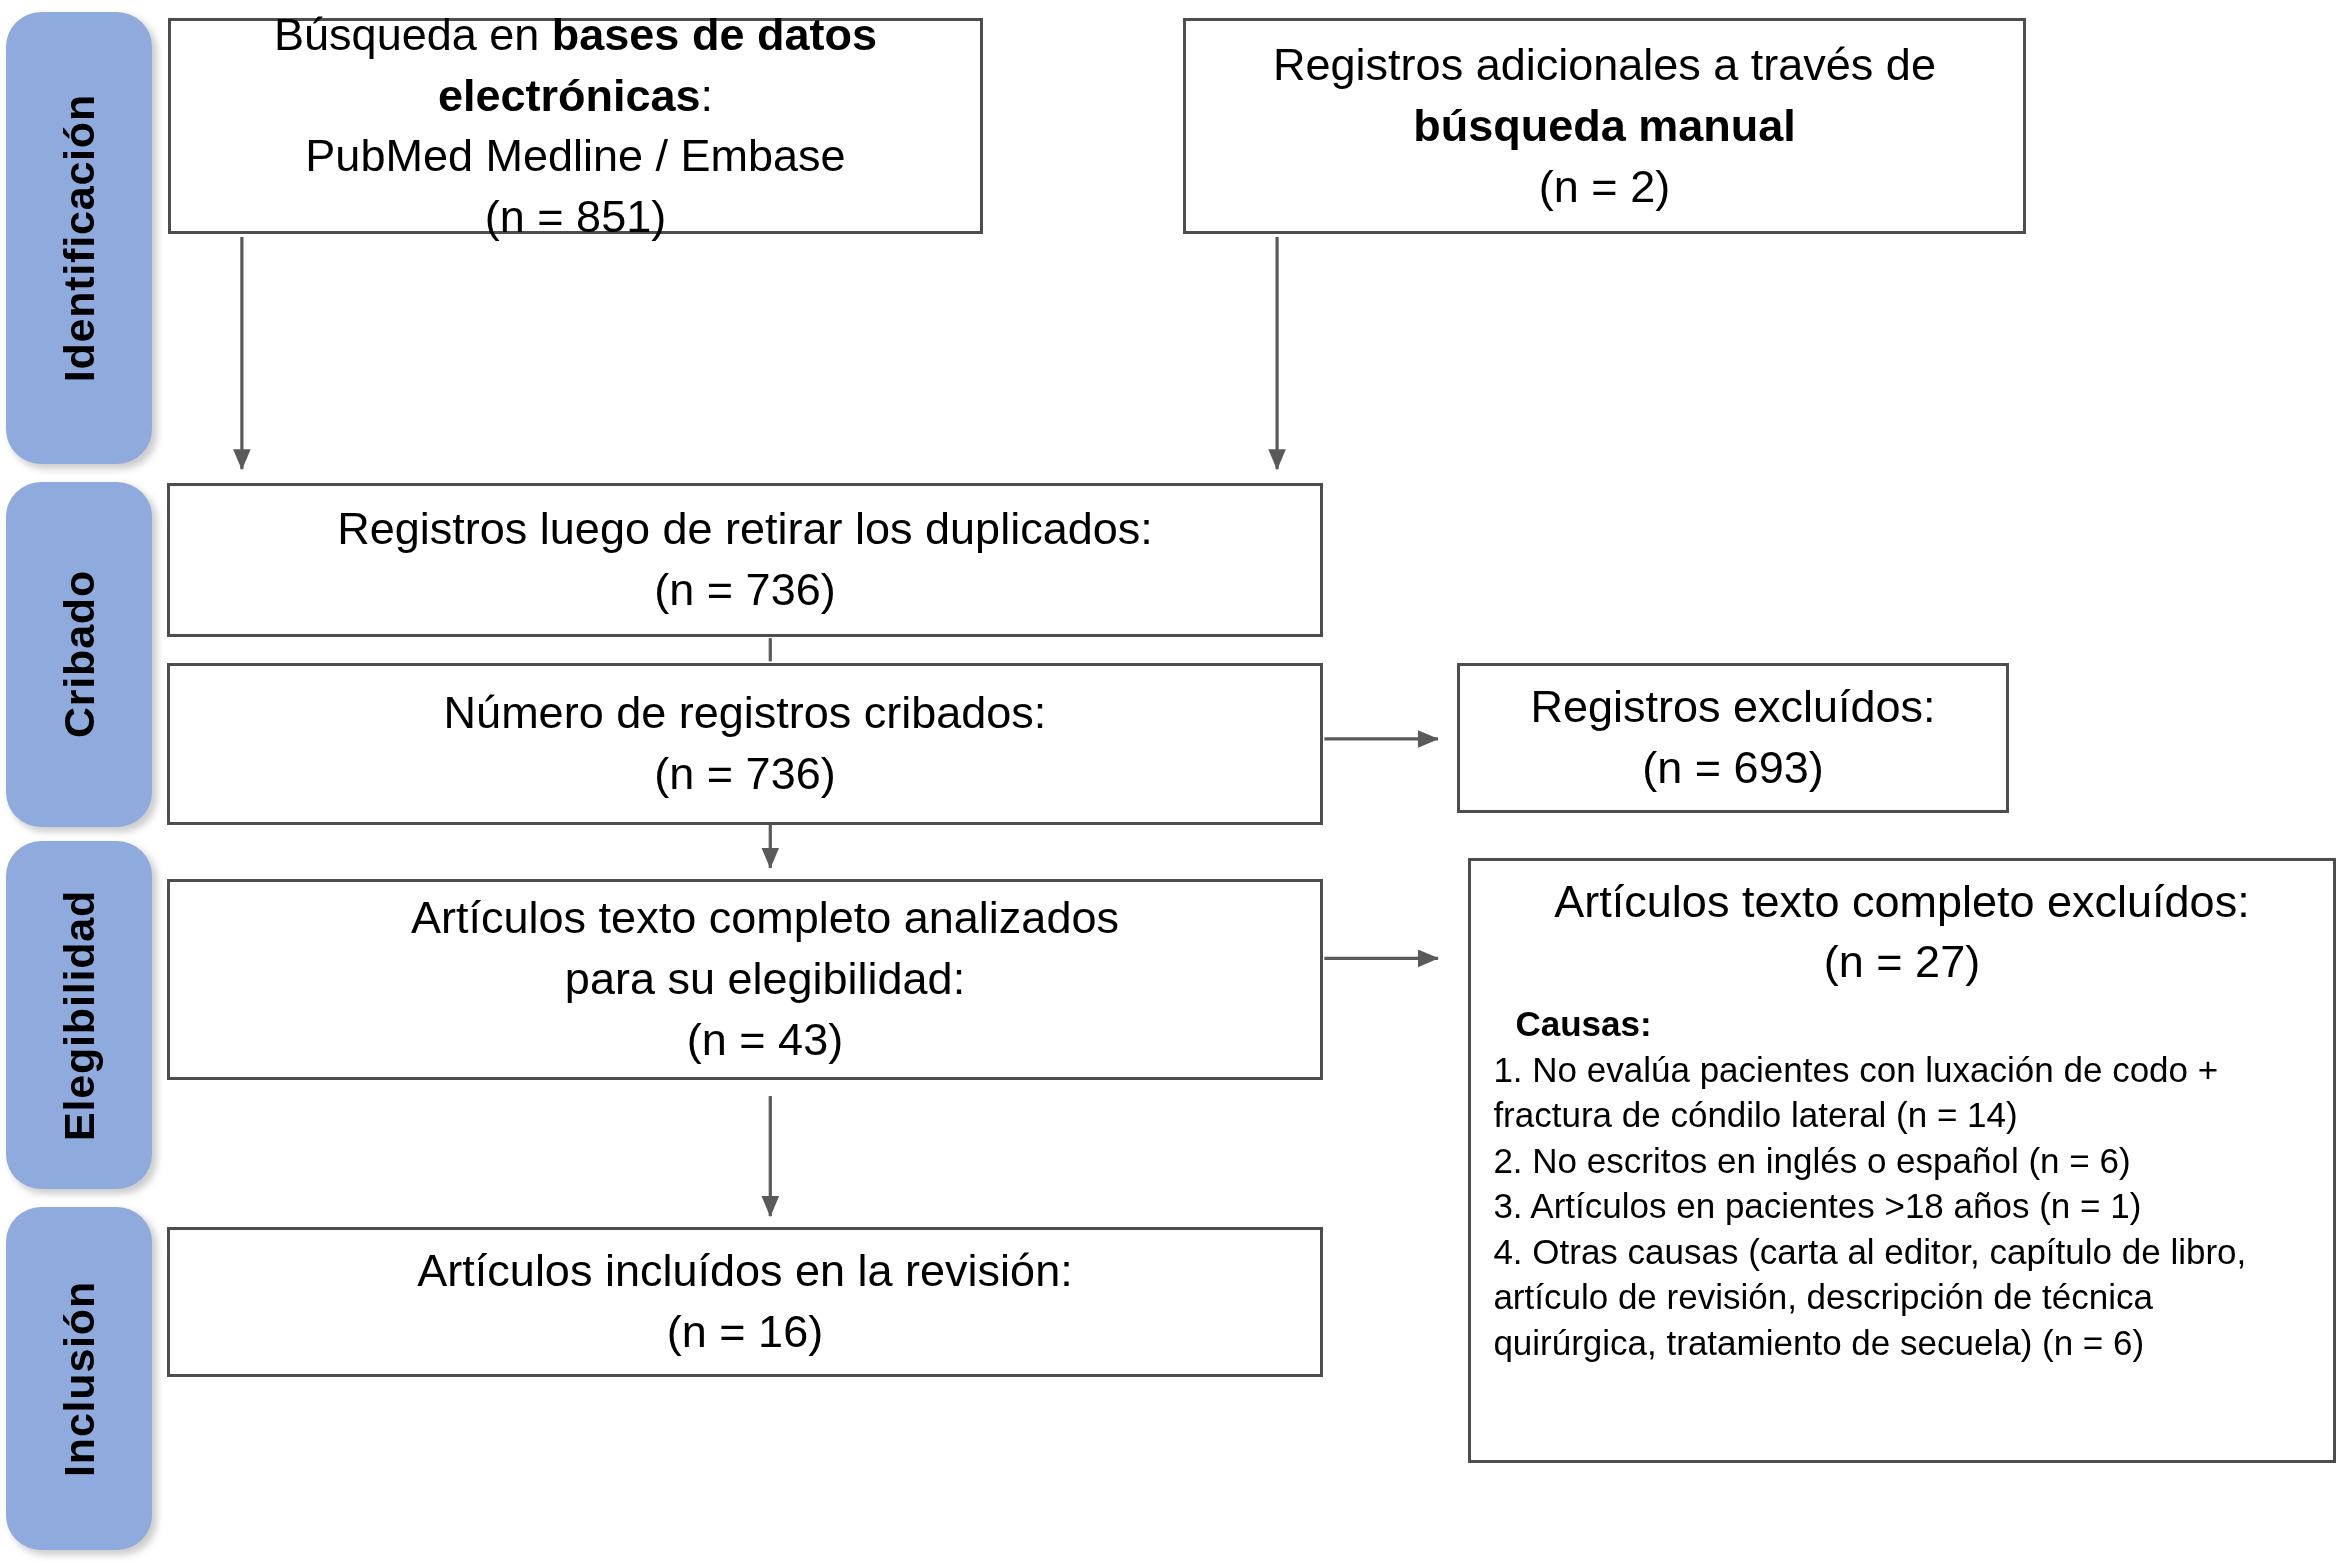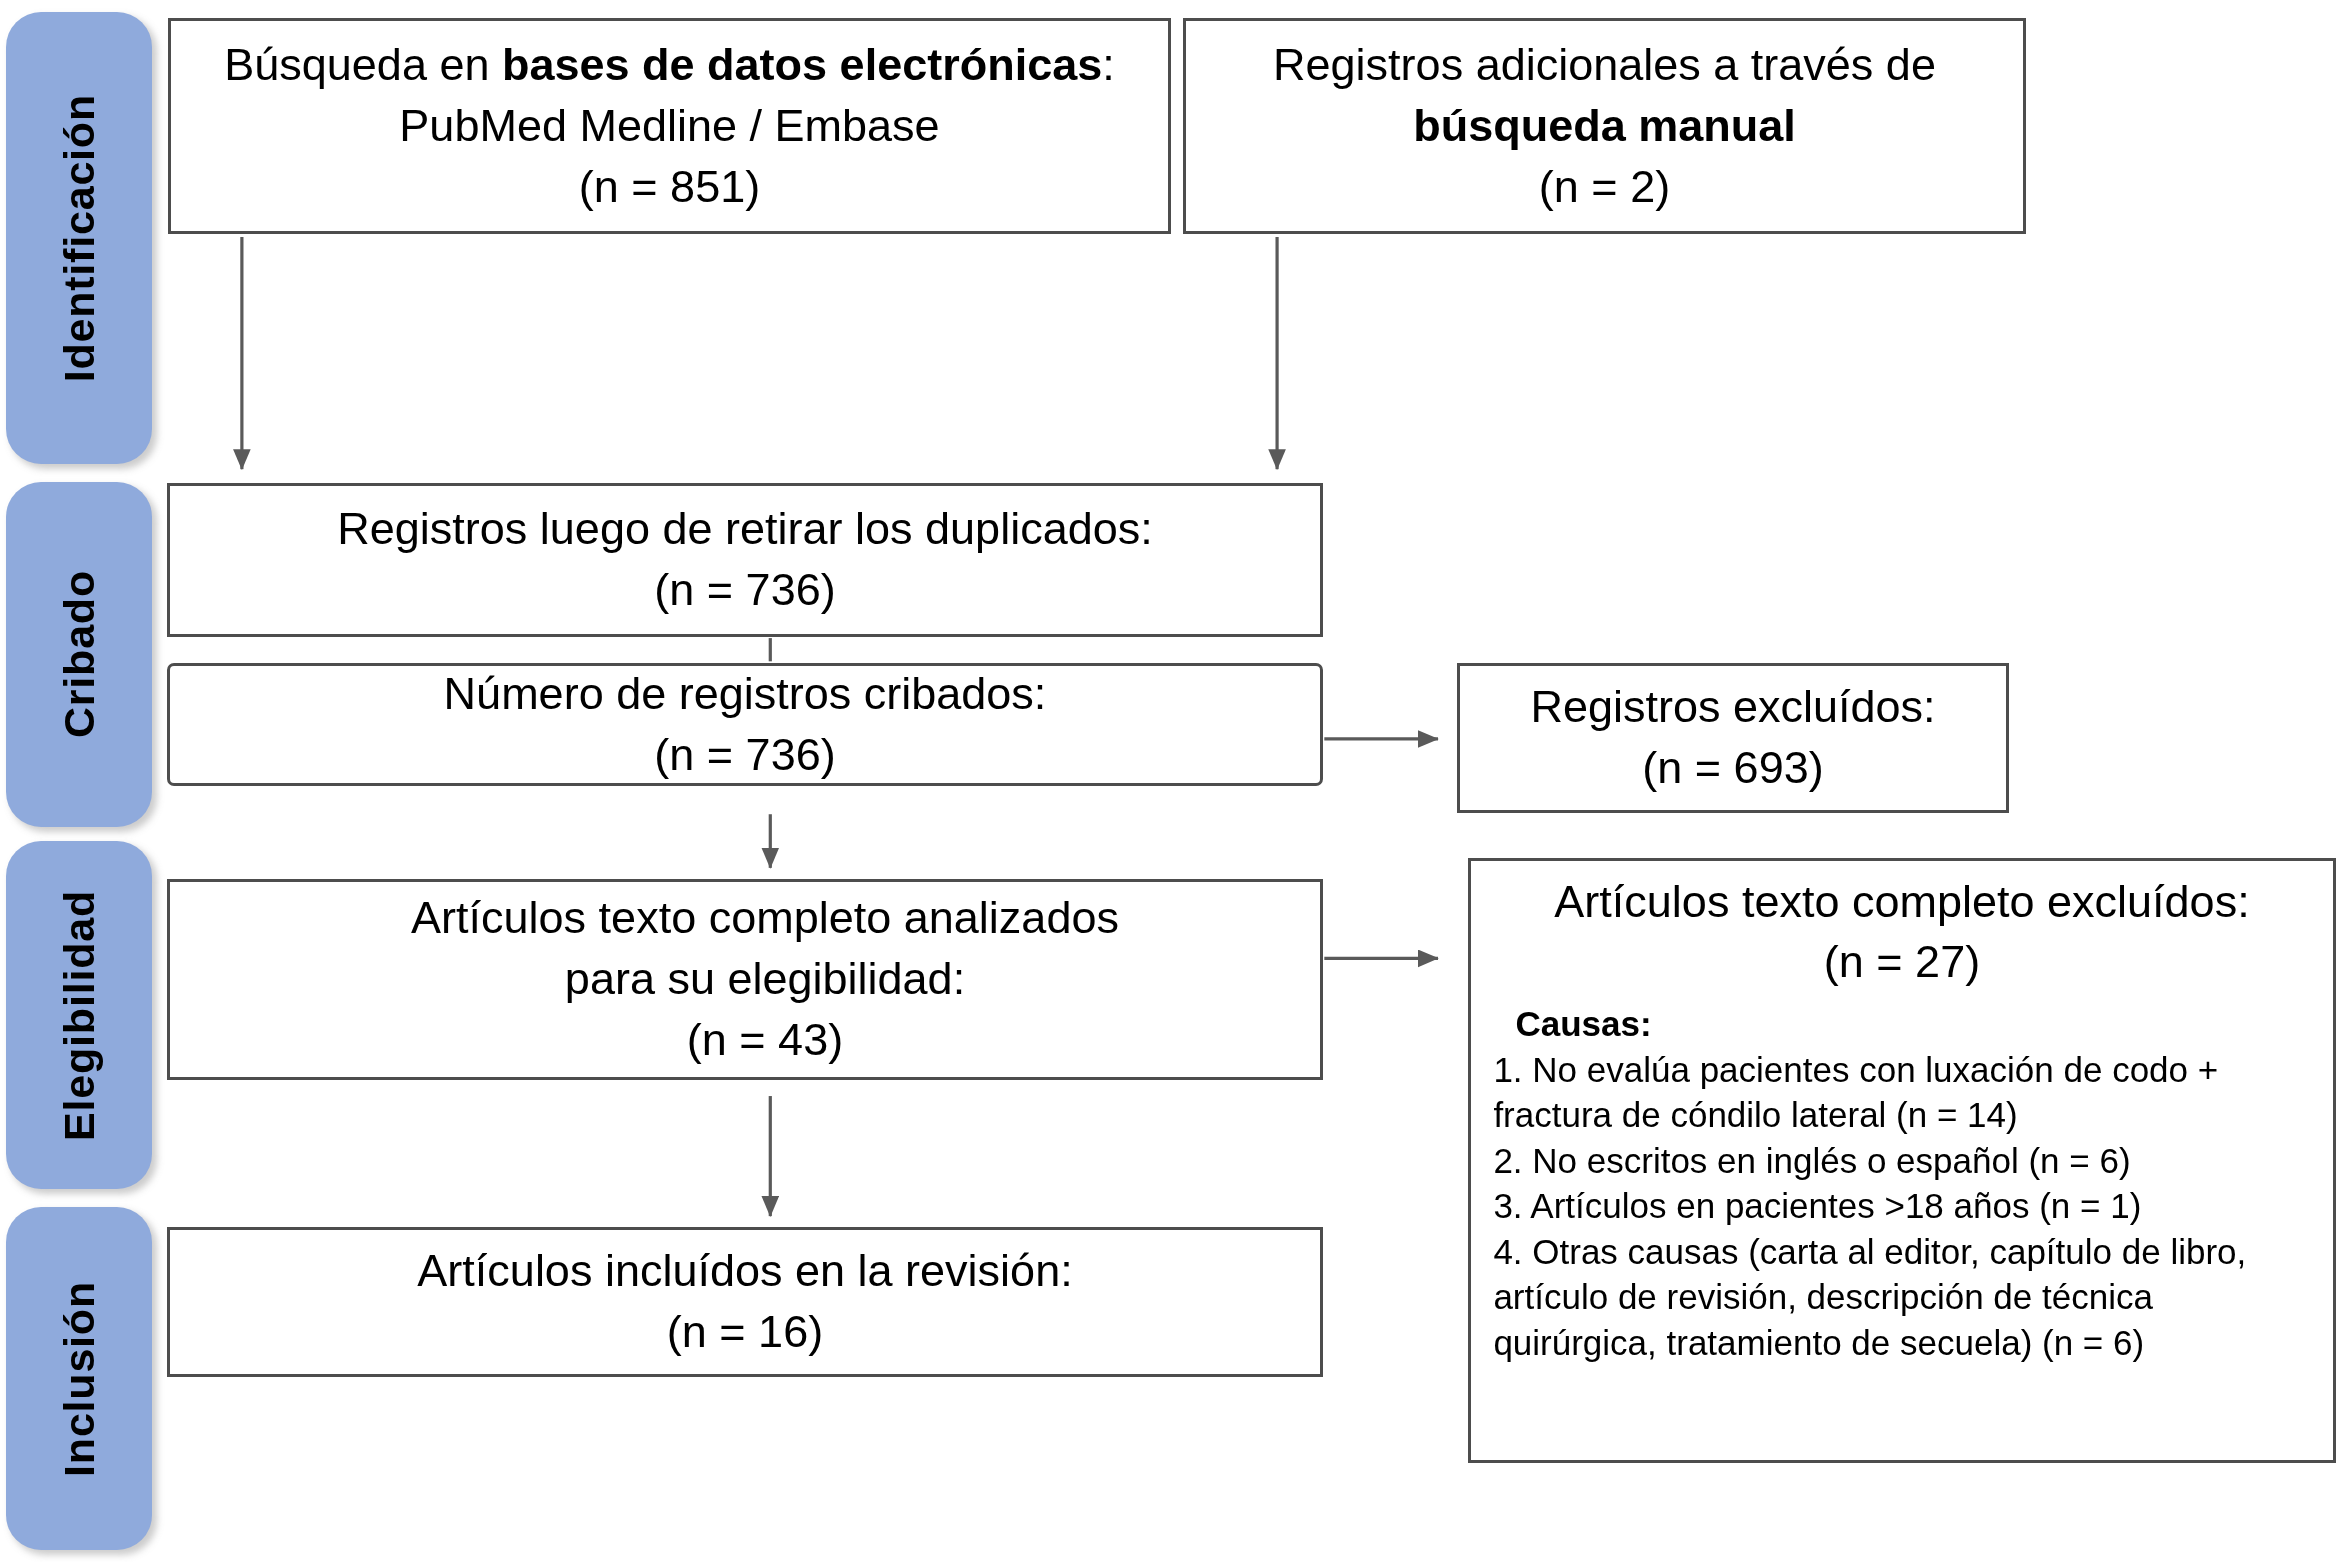--- a/index.html
+++ b/index.html
@@ -60,24 +60,24 @@
     display: flex;
     flex-direction: column;
     justify-content: center;
     align-items: center;
     text-align: center;
     font-size: 45px;
     line-height: 1.35;
   }
   .box .bold { font-weight: bold; }
 
-  #box-db-search        { left: 168px;  top: 18.4px;   width: 1003px; height: 216px; }
+  #box-db-search        { left: 168px;  top: 18.4px;   width: 815px; height: 216px; }
   #box-manual-search    { left: 1183px; top: 18.4px;   width: 843px; height: 216px; }
   #box-deduplicated     { left: 167px;  top: 483px;  width: 1156px; height: 154px; text-align: center; }
-  #box-screened         { left: 167px;  top: 663px;  width: 1156px; height: 123px; border-radius: 7px; }
+  #box-screened         { left: 167px;  top: 663px;  width: 1156px; height: 162px; }
   #box-records-excluded { left: 1457px; top: 663px;  width: 552px;  height: 150px; }
   #box-fulltext-assessed{ left: 167px;  top: 879px; width: 1156px; height: 201px; padding-left: 40px; }
   #box-included         { left: 167px;  top: 1227px; width: 1156px; height: 150px; }
 
   #box-fulltext-excluded {
     left: 1468px; top: 858px; width: 868px; height: 605px;
     justify-content: flex-start;
     align-items: stretch;
     padding: 11.2px 22.4px 16px 22.4px;
   }

